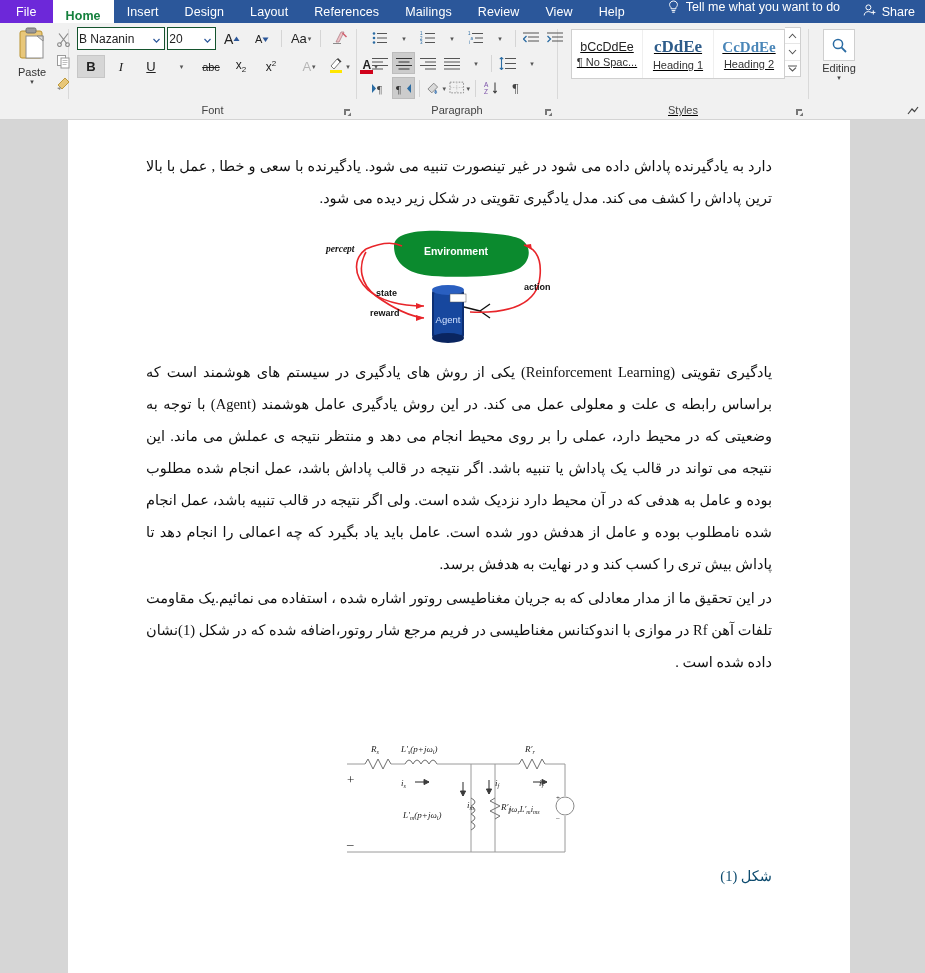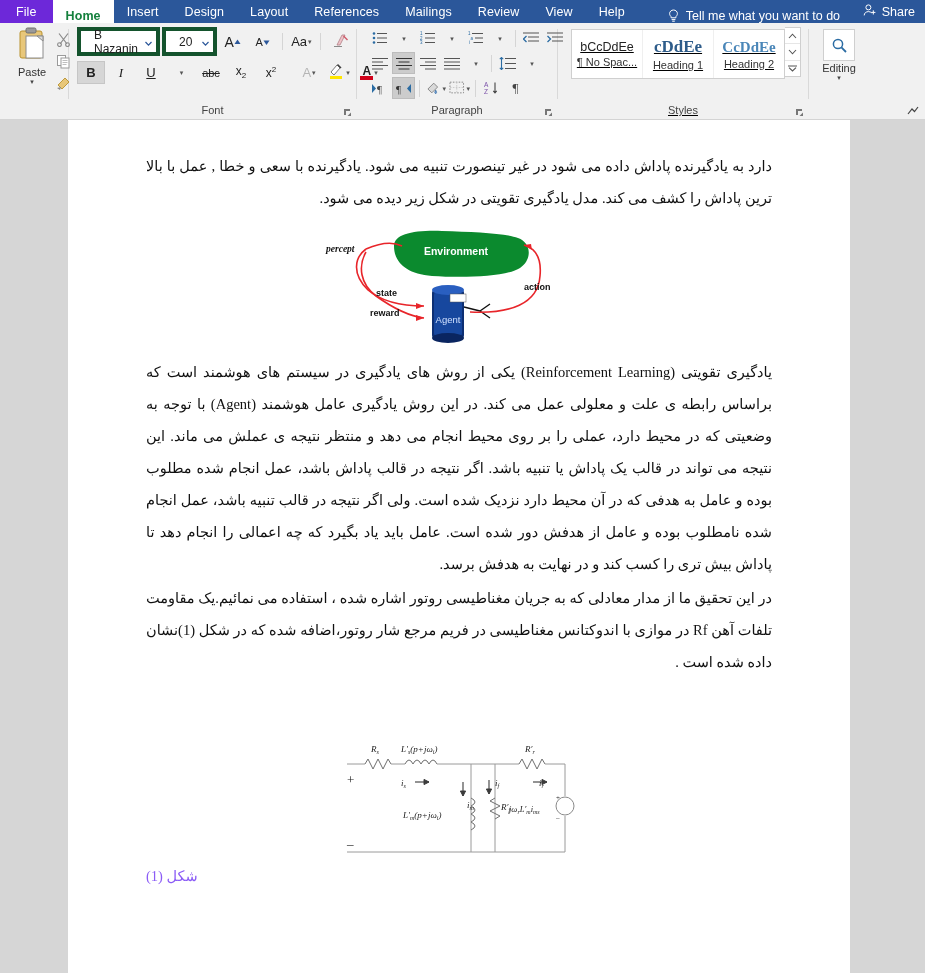--- a/index.html
+++ b/index.html
@@ -16,21 +16,21 @@
     height:23px;background:#2b579a;display:flex;align-items:stretch;
     color:#fff;font-size:12.5px;position:relative;
   }
   .tab{
     display:flex;align-items:center;padding:0 13px;cursor:default;
     white-space:nowrap;letter-spacing:.1px;
   }
   .tab.file{background:#6d28d9;padding:0 16px;}
   .tab.active{background:#ffffff;color:#15803d;font-weight:600;align-items:flex-end;}
   .tellme{
-    display:flex;align-items:flex-end;gap:7px;margin-left:24px;padding:0 6px;
+    display:flex;align-items:flex-start;gap:7px;margin-left:24px;padding:0 6px;
   }
   .bulb{
     width:11px;height:14px;position:relative;flex:none;
   }
   .bulb svg{display:block;}
   .share{
     position:absolute;right:10px;top:0;height:23px;display:flex;align-items:center;gap:5px;
     font-size:12.5px;
   }
 
@@ -61,22 +61,22 @@
   .paste-label{font-size:11px;color:#333;}
   .paste-caret{font-size:7px;color:#444;line-height:6px;}
   .clip-side{display:flex;flex-direction:column;gap:5px;padding-top:4px;}
   .mini{width:17px;height:17px;display:flex;align-items:center;justify-content:center;}
 
   
   .fontgrp{width:287px;}
   .font-rows{display:flex;flex-direction:column;gap:5px;width:100%;padding-left:3px;}
   .frow{display:flex;align-items:center;gap:2px;}
   .combo{
-    height:21px;border:4px solid #14532d;background:#fff;display:flex;align-items:center;
-    justify-content:space-between;padding:0 3px 0 13px;font-size:12px;color:#222;cursor:default;
+    height:21px;border:1px solid #14532d;background:#fff;display:flex;align-items:center;
+    justify-content:space-between;padding:0 3px 0 1px;font-size:12px;color:#222;cursor:default;
   }
   .combo.fontname{width:92px;}
   .combo.fontsize{width:48px;}
   .caret{width:9px;height:9px;display:inline-block;}
   .ibtn{
     min-width:22px;height:21px;display:flex;align-items:center;justify-content:center;
     font-size:13px;color:#222;cursor:default;padding:0 2px;border:1px solid transparent;
   }
   .ibtn.on{background:#d6d6d6;border-color:#c6c6c6;}
   .ibtn.dis{color:#b5b5b5;}
@@ -147,22 +147,22 @@
     font-size:14.5px;line-height:32px;color:#111;
     margin:0 0 2px 0;
   }
   .bold-head{
     direction:rtl;text-align:right;font-weight:700;
     font-family:"Liberation Serif",serif;font-size:14.5px;color:#000;
     margin:16px 0 12px 0;
   }
   .fig-wrap{display:flex;justify-content:center;margin:14px 0 10px 0;}
   .caption{
-    text-align:left;direction:rtl;font-family:"Liberation Serif",serif;
-    font-size:14.5px;color:#8b5cf6;margin-top:8px;
+    text-align:right;direction:rtl;font-family:"Liberation Serif",serif;
+    font-size:14.5px;color:#0c4a6e;margin-top:8px;
   }
   .spacer-lg{height:46px;}
 </style>
 </head>
 <body>
 
 <div class="app">
 
   <div class="tabbar">
     <div class="tab file">

